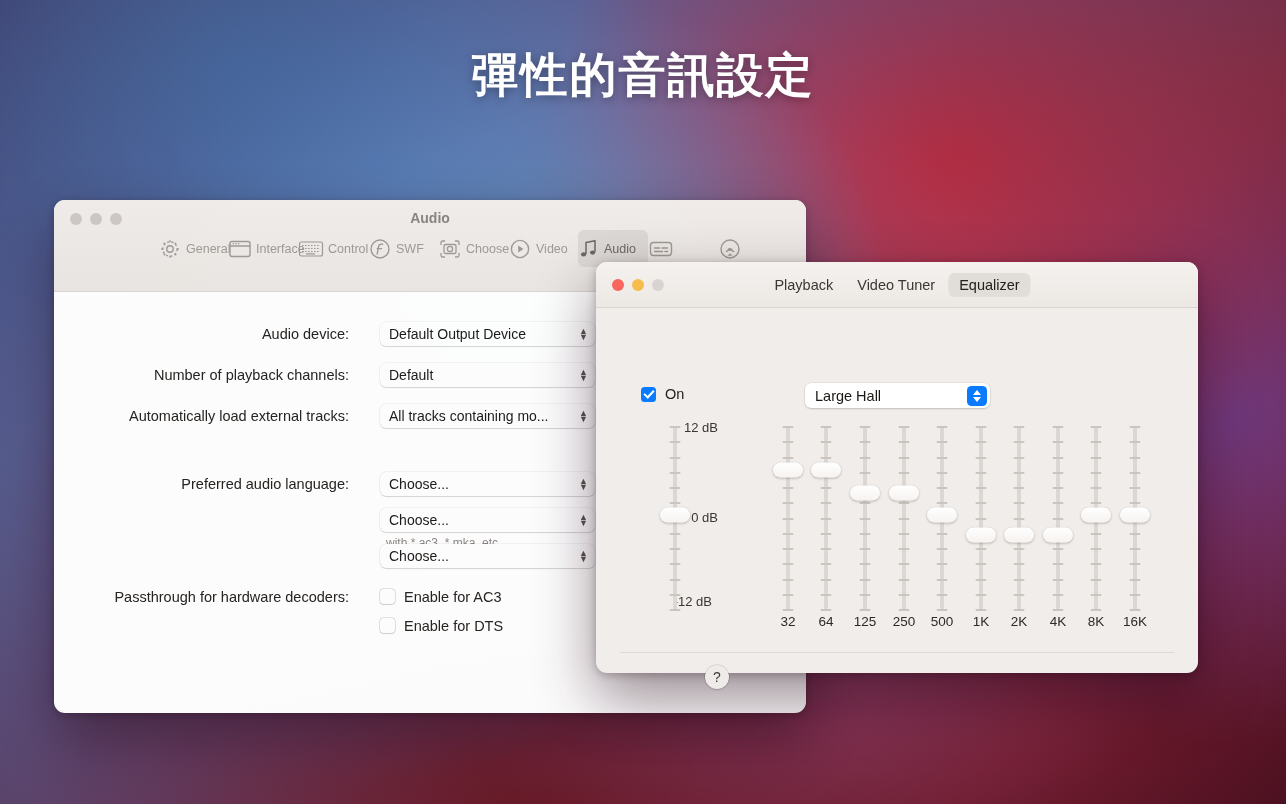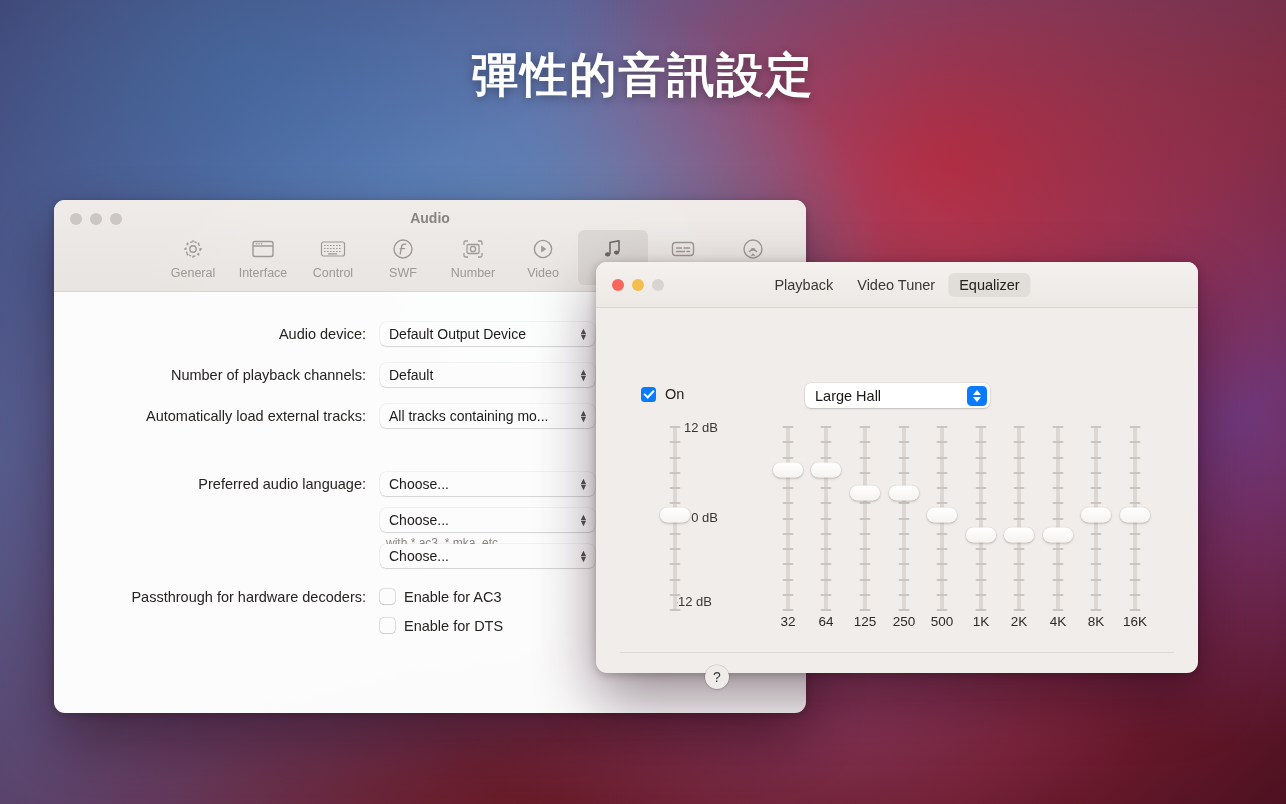--- a/index.html
+++ b/index.html
@@ -97,21 +97,21 @@
     position: absolute;
     top: 30px; left: 104px;
     display: flex;
     gap: 0px;
   }
   .tool-item {
     width: 70px;
     padding: 6px 0 5px;
     border-radius: 6px;
     display: flex;
-    flex-direction: column;
+    flex-direction: row;
     align-items: center;
     gap: 4px;
     color: #a09a95;
   }
   .tool-item.selected {
     background: #dedad6;
     color: #6d6762;
   }
   .tool-label { font-size: 12.5px; }
   .tool-icon  { height: 26px; display: flex; align-items: center; justify-content: center; }
@@ -119,21 +119,21 @@
   
   #prefs-body { position: relative; height: 421px; }
   .form-row {
     position: absolute;
     display: flex;
     align-items: center;
   }
   .form-label {
     width: 272px;
     text-align: right;
-    padding-right: 14px;
+    padding-right: 31px;
     font-size: 14.5px;
     color: #26231f;
   }
   .popup {
     width: 215px;
     height: 24px;
     background: #ffffff;
     border-radius: 6px;
     box-shadow: 0 1px 1px rgba(0,0,0,0.13), 0 0 0 0.5px rgba(0,0,0,0.09);
     display: flex;
@@ -393,21 +393,21 @@
       </div>
 
       <div class="tool-item">
         <span class="tool-icon">
           <svg width="24" height="22" viewBox="0 0 24 22" fill="none" stroke="currentColor" stroke-width="1.3">
             <path d="M3 7V4.5a1.5 1.5 0 0 1 1.5-1.5H7M17 3h2.5A1.5 1.5 0 0 1 21 4.5V7M21 15v2.5a1.5 1.5 0 0 1-1.5 1.5H17M7 19H4.5A1.5 1.5 0 0 1 3 17.5V15"></path>
             <rect x="6" y="6.5" width="12" height="9" rx="1.6"></rect>
             <circle cx="12" cy="11" r="2.6"></circle>
           </svg>
         </span>
-        <span class="tool-label">Number</span>
+        <span class="tool-label">Choose</span>
       </div>
 
       <div class="tool-item">
         <span class="tool-icon">
           <svg width="24" height="24" viewBox="0 0 24 24" fill="none" stroke="currentColor" stroke-width="1.4">
             <circle cx="12" cy="12" r="8.6"></circle>
             <path d="M10.2 8.6l5.2 3.4-5.2 3.4z" fill="currentColor" stroke="none"></path>
           </svg>
         </span>
         <span class="tool-label">Video</span>

